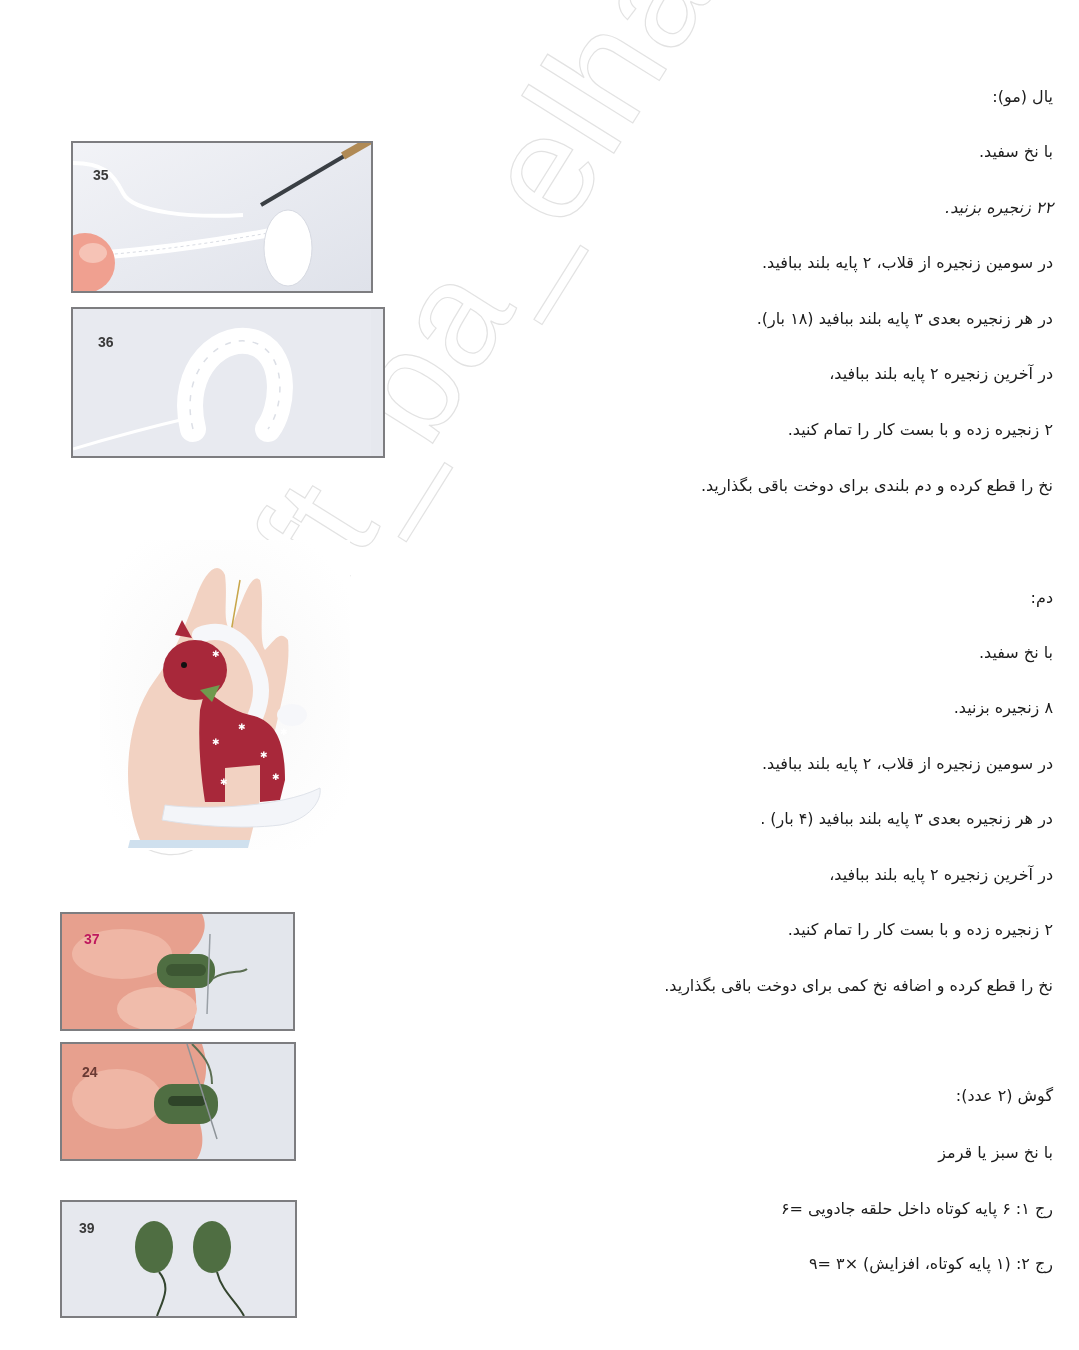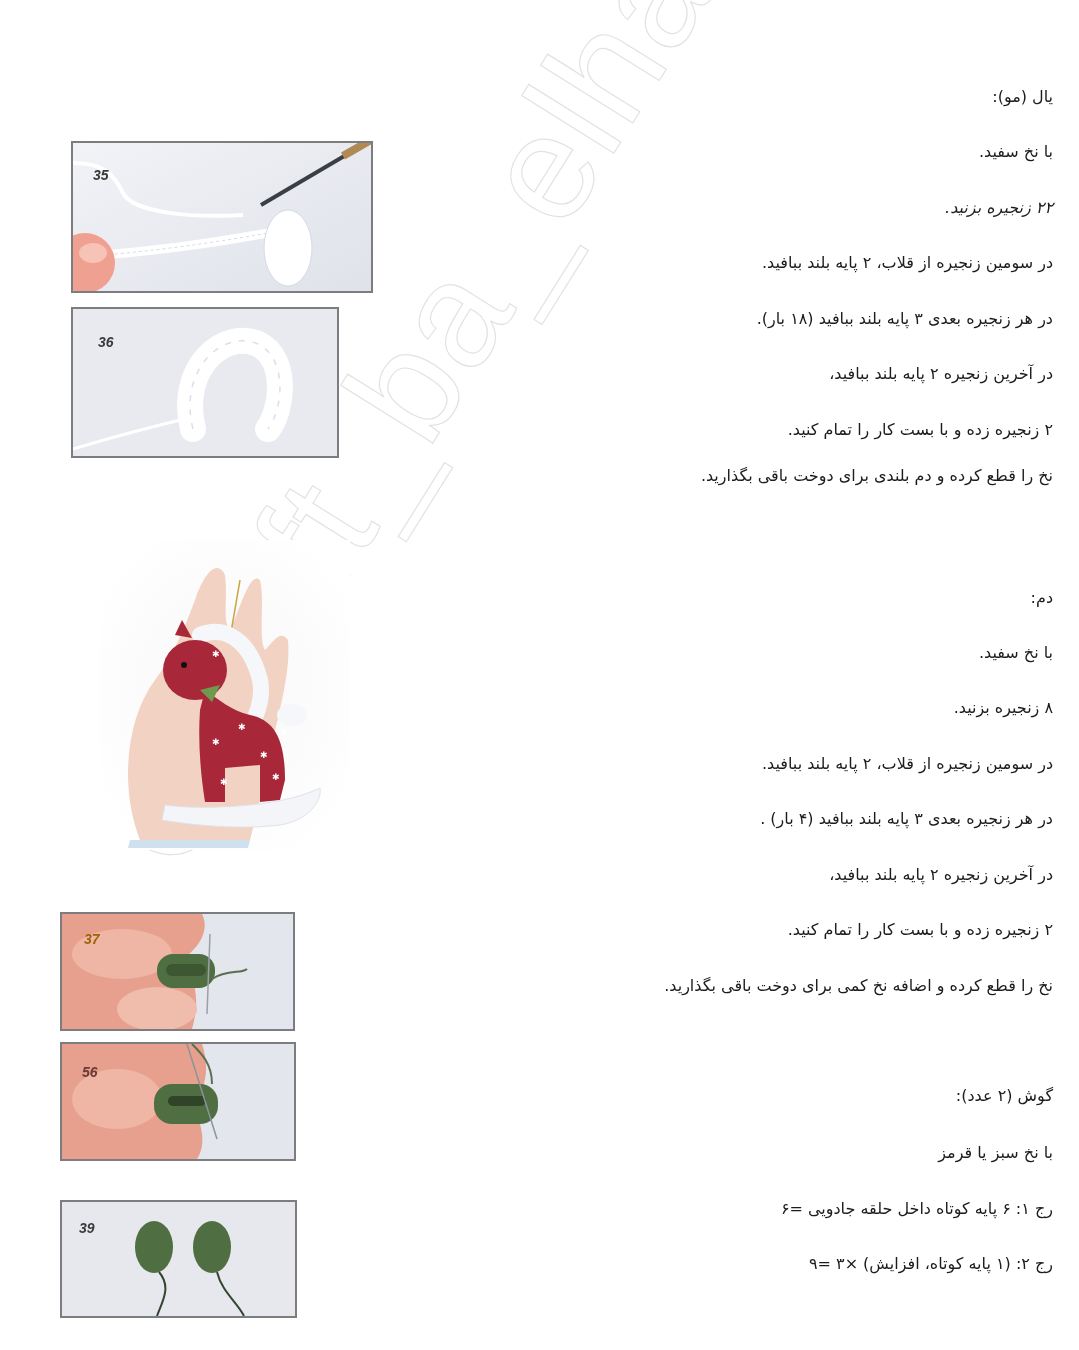--- a/index.html
+++ b/index.html
@@ -9,42 +9,42 @@
   }
   .line {
     position:absolute; right:26px; direction:rtl; text-align:right;
     font-size:16px; line-height:26px; white-space:nowrap; color:#1c1c1c;
   }
   .photo {
     position:absolute; box-sizing:border-box; border:2px solid #7d7d80; overflow:hidden;
     background:#e4e6ec;
   }
   .photo .num {
-    position:absolute; font-family:"Liberation Sans", sans-serif; font-size:14px; font-weight:bold; color:#3a3a3a;font-style:italic;
+    position:absolute; font-family:"Liberation Sans", sans-serif; font-size:14px; font-weight:bold; color:#3a3a3a;
   }
   .watermark {
     position:absolute; left:120px; top:760px; transform-origin:left center; transform:rotate(-58deg);
     font-family:"Liberation Sans", sans-serif; font-size:150px; font-weight:300; color:transparent;
     -webkit-text-stroke:1.2px rgba(150,150,150,0.28); white-space:nowrap; pointer-events:none; letter-spacing:2px;
   }
   svg { display:block; }
 </style>
 </head>
 <body>
 
 <div class="watermark">@baft_ba_elham</div>
 
 <div class="line" style="top:84px;">یال (مو):</div>
 <div class="line" style="top:139px;">با نخ سفید.</div>
 <div class="line" style="top:195px;font-style:italic;">۲۲ زنجیره بزنید.</div>
 <div class="line" style="top:250px;">در سومین زنجیره از قلاب، ۲ پایه بلند ببافید.</div>
 <div class="line" style="top:306px;">در هر زنجیره بعدی ۳ پایه بلند ببافید (۱۸ بار).</div>
 <div class="line" style="top:361px;">در آخرین زنجیره ۲ پایه بلند ببافید،</div>
 <div class="line" style="top:417px;">۲ زنجیره زده و با بست کار را تمام کنید.</div>
-<div class="line" style="top:463px;text-align:center;">نخ را قطع کرده و دم بلندی برای دوخت باقی بگذارید.</div>
+<div class="line" style="top:473px;text-align:center;">نخ را قطع کرده و دم بلندی برای دوخت باقی بگذارید.</div>
 
 <div class="line" style="top:585px;">دم:</div>
 <div class="line" style="top:640px;">با نخ سفید.</div>
 <div class="line" style="top:695px;margin-left:39px;">۸ زنجیره بزنید.</div>
 <div class="line" style="top:751px;">در سومین زنجیره از قلاب، ۲ پایه بلند ببافید.</div>
 <div class="line" style="top:806px;">در هر زنجیره بعدی ۳ پایه بلند ببافید (۴ بار) .</div>
 <div class="line" style="top:862px;">در آخرین زنجیره ۲ پایه بلند ببافید،</div>
 <div class="line" style="top:917px;">۲ زنجیره زده و با بست کار را تمام کنید.</div>
 <div class="line" style="top:973px;">نخ را قطع کرده و اضافه نخ کمی برای دوخت باقی بگذارید.</div>
 
@@ -67,21 +67,21 @@
     <path d="M30 112 C 80 108, 140 100, 195 90" stroke="#d9dce3" stroke-width="1" stroke-dasharray="3 3" fill="none"></path>
     <ellipse cx="215" cy="105" rx="24" ry="38" fill="#ffffff" stroke="#d7dae2"></ellipse>
     <line x1="188" y1="62" x2="290" y2="2" stroke="#3a3f44" stroke-width="4"></line>
     <line x1="270" y1="13" x2="298" y2="-3" stroke="#b08a55" stroke-width="8"></line>
     <ellipse cx="12" cy="120" rx="30" ry="30" fill="#f0a090"></ellipse>
     <ellipse cx="20" cy="110" rx="14" ry="10" fill="#f6c3b6"></ellipse>
   </svg>
   <span class="num" style="left:20px; top:24px;">35</span>
 </div>
 
-<div class="photo" style="left:71px; top:307px; width:268px; height:151px; background:#e6e8ee;">
+<div class="photo" style="left:71px; top:307px; width:314px; height:151px; background:#e6e8ee;">
   <svg width="298" height="147">
     <rect width="298" height="147" fill="#e8eaf0"></rect>
     <path d="M0 140 C 40 128, 90 115, 120 108" stroke="#ffffff" stroke-width="3" fill="none"></path>
     <path d="M120 120 C 105 60, 150 20, 185 35 C 215 50, 210 100, 195 120" stroke="#ffffff" stroke-width="26" fill="none" stroke-linecap="round"></path>
     <path d="M120 120 C 105 60, 150 20, 185 35 C 215 50, 210 100, 195 120" stroke="#dcdfe6" stroke-width="1.5" stroke-dasharray="6 8" fill="none"></path>
   </svg>
   <span class="num" style="left:25px; top:25px;">36</span>
 </div>
 
 <div style="position:absolute; left:100px; top:540px; width:250px; height:310px;">
@@ -129,34 +129,34 @@
   <svg width="231" height="115">
     <rect width="231" height="115" fill="#e3e6ec"></rect>
     <path d="M0 0 L 140 0 C 150 20, 130 40, 120 45 C 130 60, 140 80, 130 115 L 0 115 Z" fill="#e7a08e"></path>
     <ellipse cx="60" cy="40" rx="50" ry="25" fill="#efb6a5"></ellipse>
     <ellipse cx="95" cy="95" rx="40" ry="22" fill="#f0bcab"></ellipse>
     <rect x="95" y="40" width="58" height="34" rx="16" fill="#4f6e42"></rect>
     <rect x="104" y="50" width="40" height="12" rx="6" fill="#3d5733"></rect>
     <line x1="148" y1="20" x2="145" y2="100" stroke="#9aa0a6" stroke-width="1.5"></line>
     <path d="M150 65 C 165 55, 180 60, 185 55" stroke="#5b6e52" stroke-width="2" fill="none"></path>
   </svg>
-  <span class="num" style="left:22px; top:17px; color:#a16207;">37</span>
+  <span class="num" style="left:22px; top:17px; color:#be185d;">37</span>
 </div>
 
 <div class="photo" style="left:60px; top:1042px; width:236px; height:119px;">
   <svg width="232" height="115">
     <rect width="232" height="115" fill="#e3e6ec"></rect>
     <path d="M0 0 L 140 0 C 150 30, 140 50, 130 60 C 140 80, 145 100, 135 115 L 0 115 Z" fill="#e7a08e"></path>
     <ellipse cx="55" cy="55" rx="45" ry="30" fill="#efb6a5"></ellipse>
     <rect x="92" y="40" width="64" height="40" rx="18" fill="#4f6e42"></rect>
     <rect x="106" y="52" width="38" height="10" rx="5" fill="#2f4429"></rect>
     <line x1="125" y1="0" x2="155" y2="95" stroke="#8d9398" stroke-width="1.5"></line>
     <path d="M130 0 C 140 10, 150 20, 150 40" stroke="#5b6e52" stroke-width="2" fill="none"></path>
   </svg>
-  <span class="num" style="left:20px; top:20px; color:#6a3a34;">56</span>
+  <span class="num" style="left:20px; top:20px; color:#6a3a34;">24</span>
 </div>
 
 <div class="photo" style="left:60px; top:1172px; width:237px; height:118px;margin-top:28px;">
   <svg width="233" height="114">
     <rect width="233" height="114" fill="#e6e8ee"></rect>
     <ellipse cx="92" cy="45" rx="19" ry="26" fill="#4f6e42"></ellipse>
     <ellipse cx="150" cy="45" rx="19" ry="26" fill="#4f6e42"></ellipse>
     <path d="M97 70 C 110 85, 100 100, 95 114" stroke="#34452f" stroke-width="2" fill="none"></path>
     <path d="M155 70 C 160 90, 175 100, 182 114" stroke="#34452f" stroke-width="2" fill="none"></path>
   </svg>

